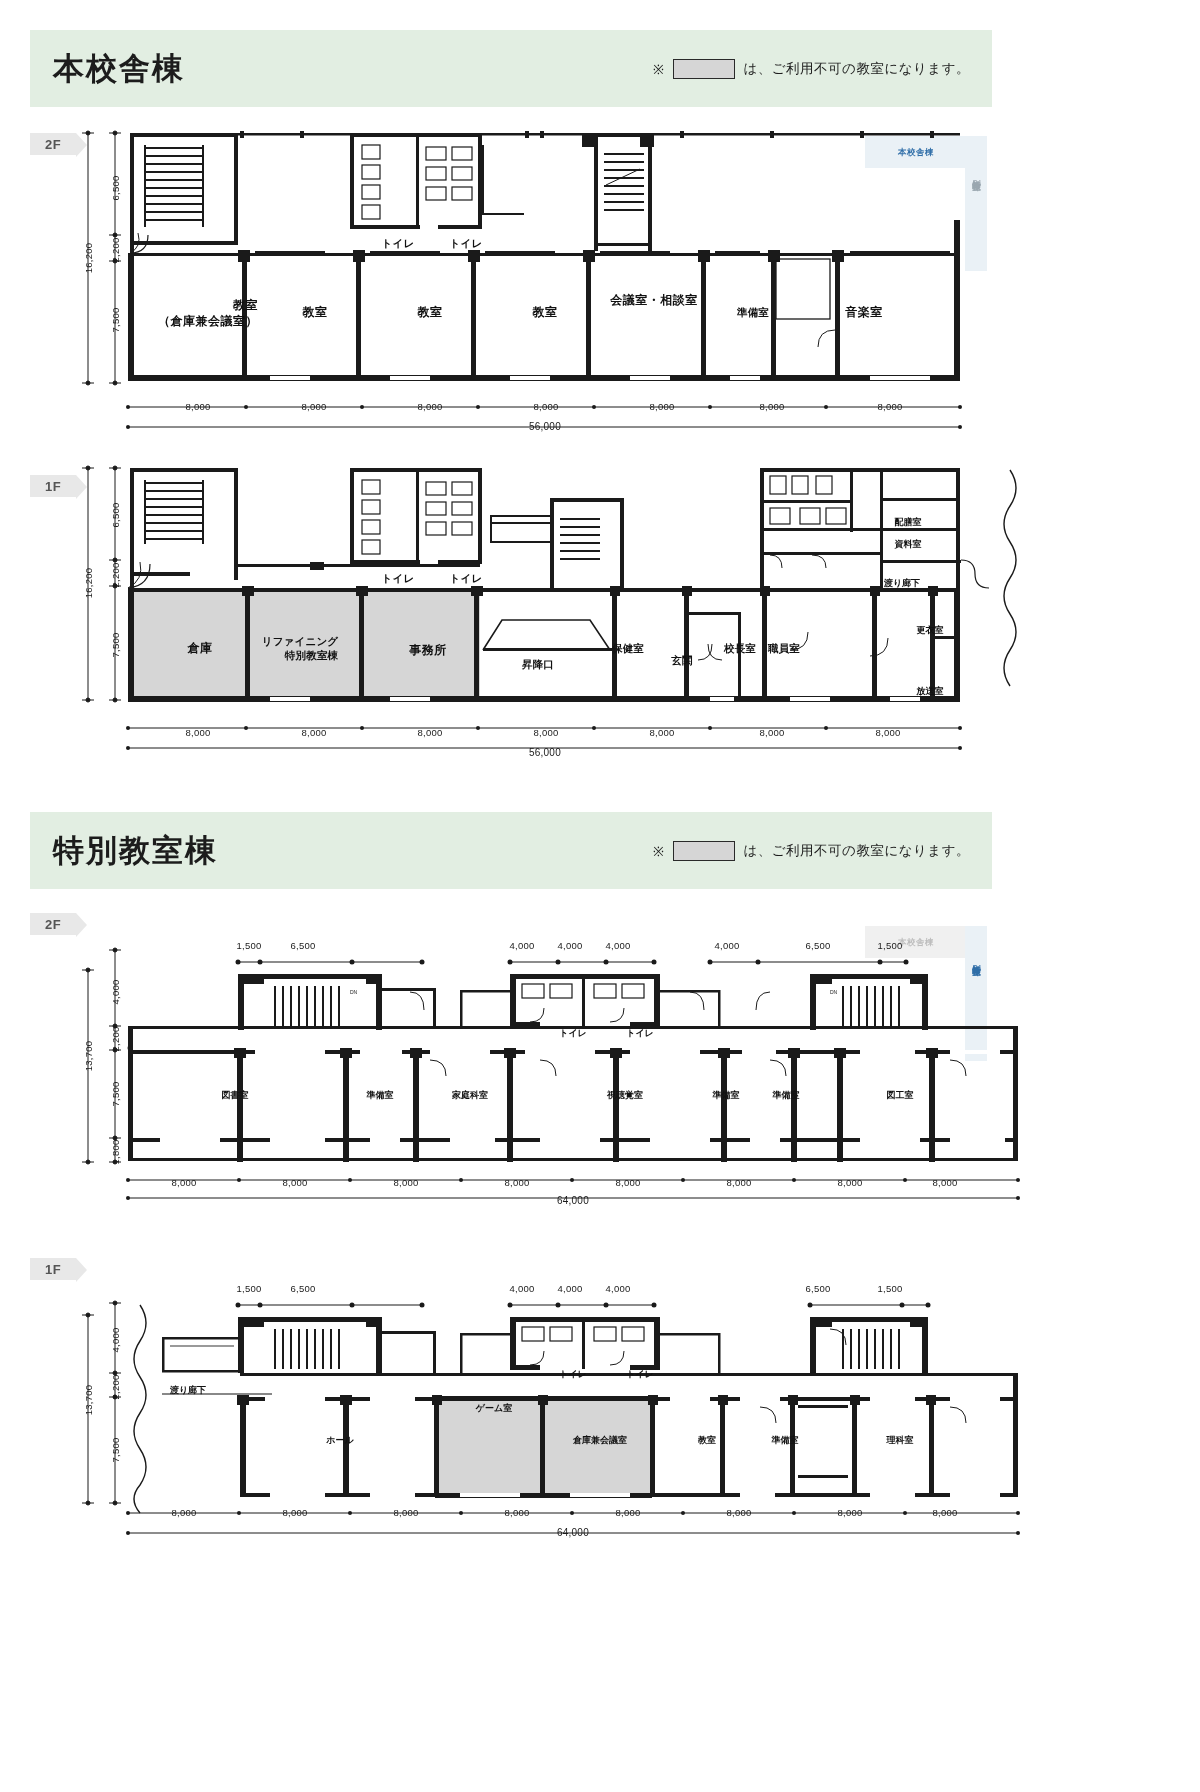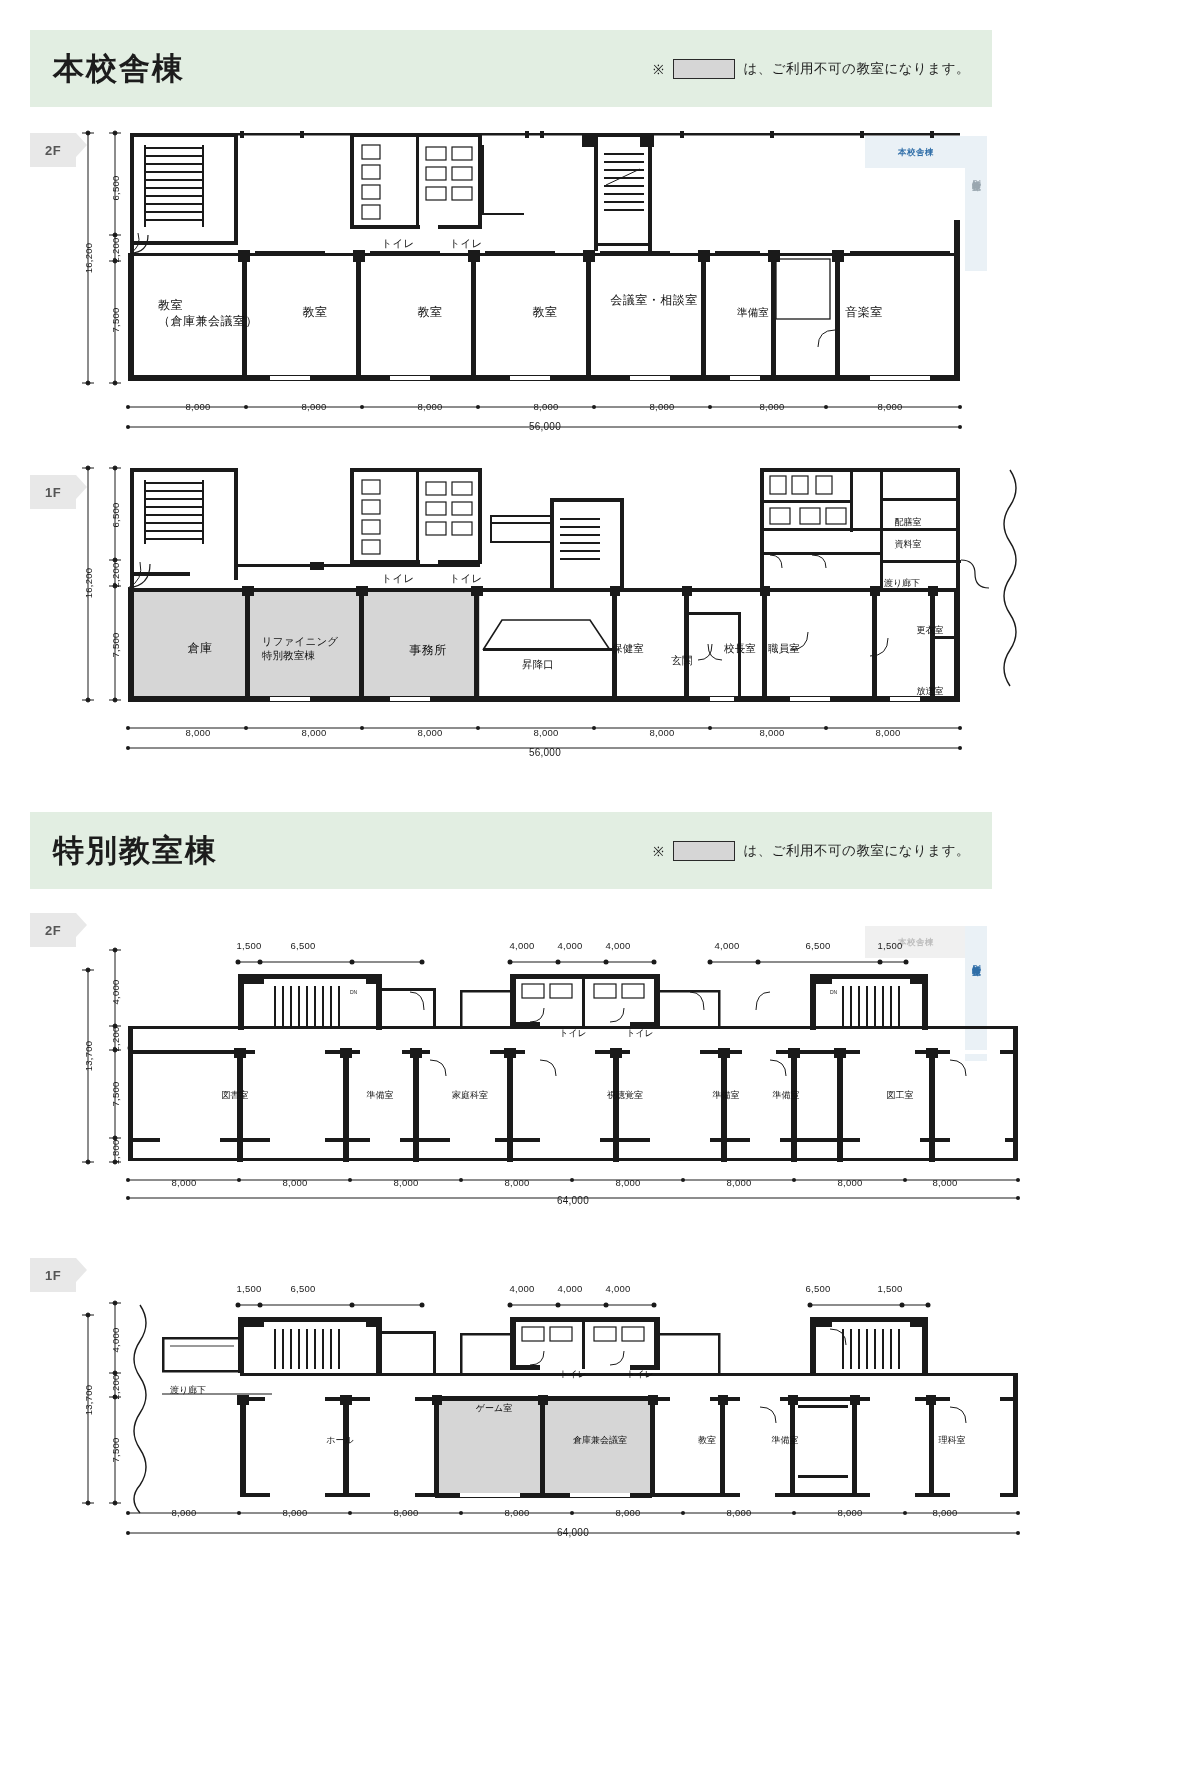--- a/index.html
+++ b/index.html
@@ -39,21 +39,21 @@
   .note-swatch {
     width:62px; height:20px;
     background:#d6d6d6;
     border:1.6px solid #2a2a2a;
     margin-right:8px;
   }
 
   
   .floor-tag {
     position:absolute;
-    width:46px; height:34px;
+    width:46px; height:22px;
     background:#e8e8e8;
     color:#555;
     font-size:13px; font-weight:700;
     display:flex; align-items:center; justify-content:center;
     letter-spacing:0.5px;
   }
   .floor-tag::after {
     content:"";
     position:absolute; right:-11px; top:0;
     border-top:12.5px solid transparent;
@@ -72,23 +72,23 @@
   .klabel.vert { writing-mode:vertical-rl; }
 
   
   .plan { position:absolute; }
   .plan svg { display:block; }
 
   
   .rlabel {
     position:absolute;
     font-size:12px;
-    font-weight:400;
+    font-weight:700;
     color:#111;
-    text-align:left;
+    text-align:right;
     line-height:1.35;
     white-space:nowrap;
     transform:translate(-50%,-50%);
     letter-spacing:0.5px;
   }
   .rlabel.sm { font-size:10.5px; letter-spacing:0.2px; }
   .rlabel.xs { font-size:9px; letter-spacing:0px; }
 
   
   .dim {
@@ -939,21 +939,21 @@
 <div class="dim" style="left:618px; top:1288px;">4,000</div>
 <div class="dim" style="left:818px; top:1288px;">6,500</div>
 <div class="dim" style="left:890px; top:1288px;">1,500</div>
 
 <div class="rlabel xs" style="left:188px; top:1390px;">渡り廊下</div>
 <div class="rlabel xs" style="left:340px; top:1440px;">ホール</div>
 <div class="rlabel xs" style="left:494px; top:1408px;">ゲーム室</div>
 <div class="rlabel xs" style="left:600px; top:1440px;">倉庫兼会議室</div>
 <div class="rlabel xs" style="left:707px; top:1440px;">教室</div>
 <div class="rlabel xs" style="left:785px; top:1440px;">準備室</div>
-<div class="rlabel xs" style="left:952px; top:1440px;">理科室</div>
+<div class="rlabel xs" style="left:900px; top:1440px;">理科室</div>
 <div class="rlabel xs" style="left:573px; top:1374px;">トイレ</div>
 <div class="rlabel xs" style="left:640px; top:1374px;">トイレ</div>
 
 <div class="dim" style="left:184px; top:1512px;">8,000</div>
 <div class="dim" style="left:295px; top:1512px;">8,000</div>
 <div class="dim" style="left:406px; top:1512px;">8,000</div>
 <div class="dim" style="left:517px; top:1512px;">8,000</div>
 <div class="dim" style="left:628px; top:1512px;">8,000</div>
 <div class="dim" style="left:739px; top:1512px;">8,000</div>
 <div class="dim" style="left:850px; top:1512px;">8,000</div>

